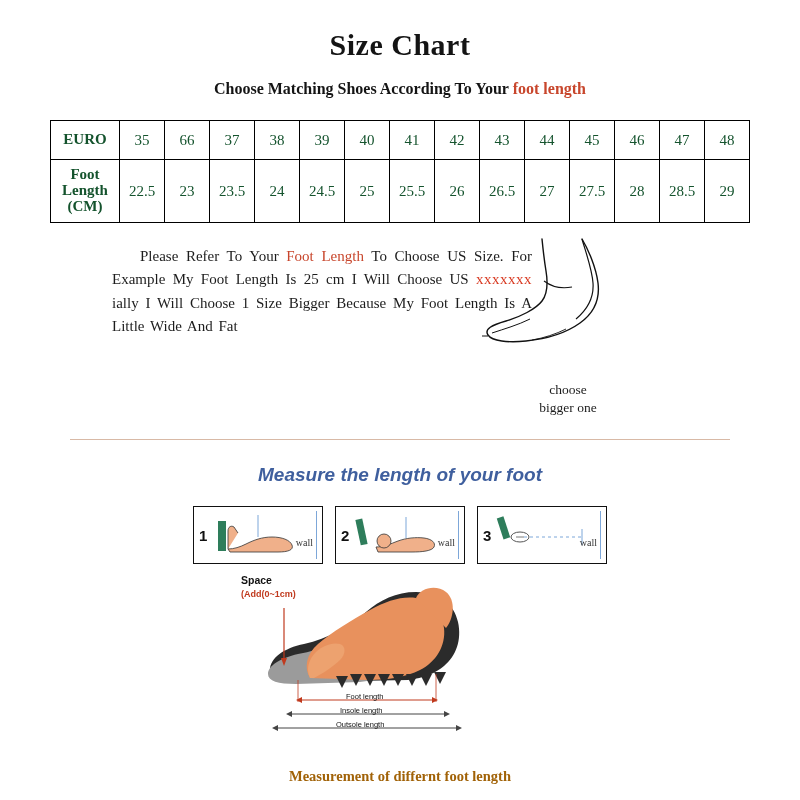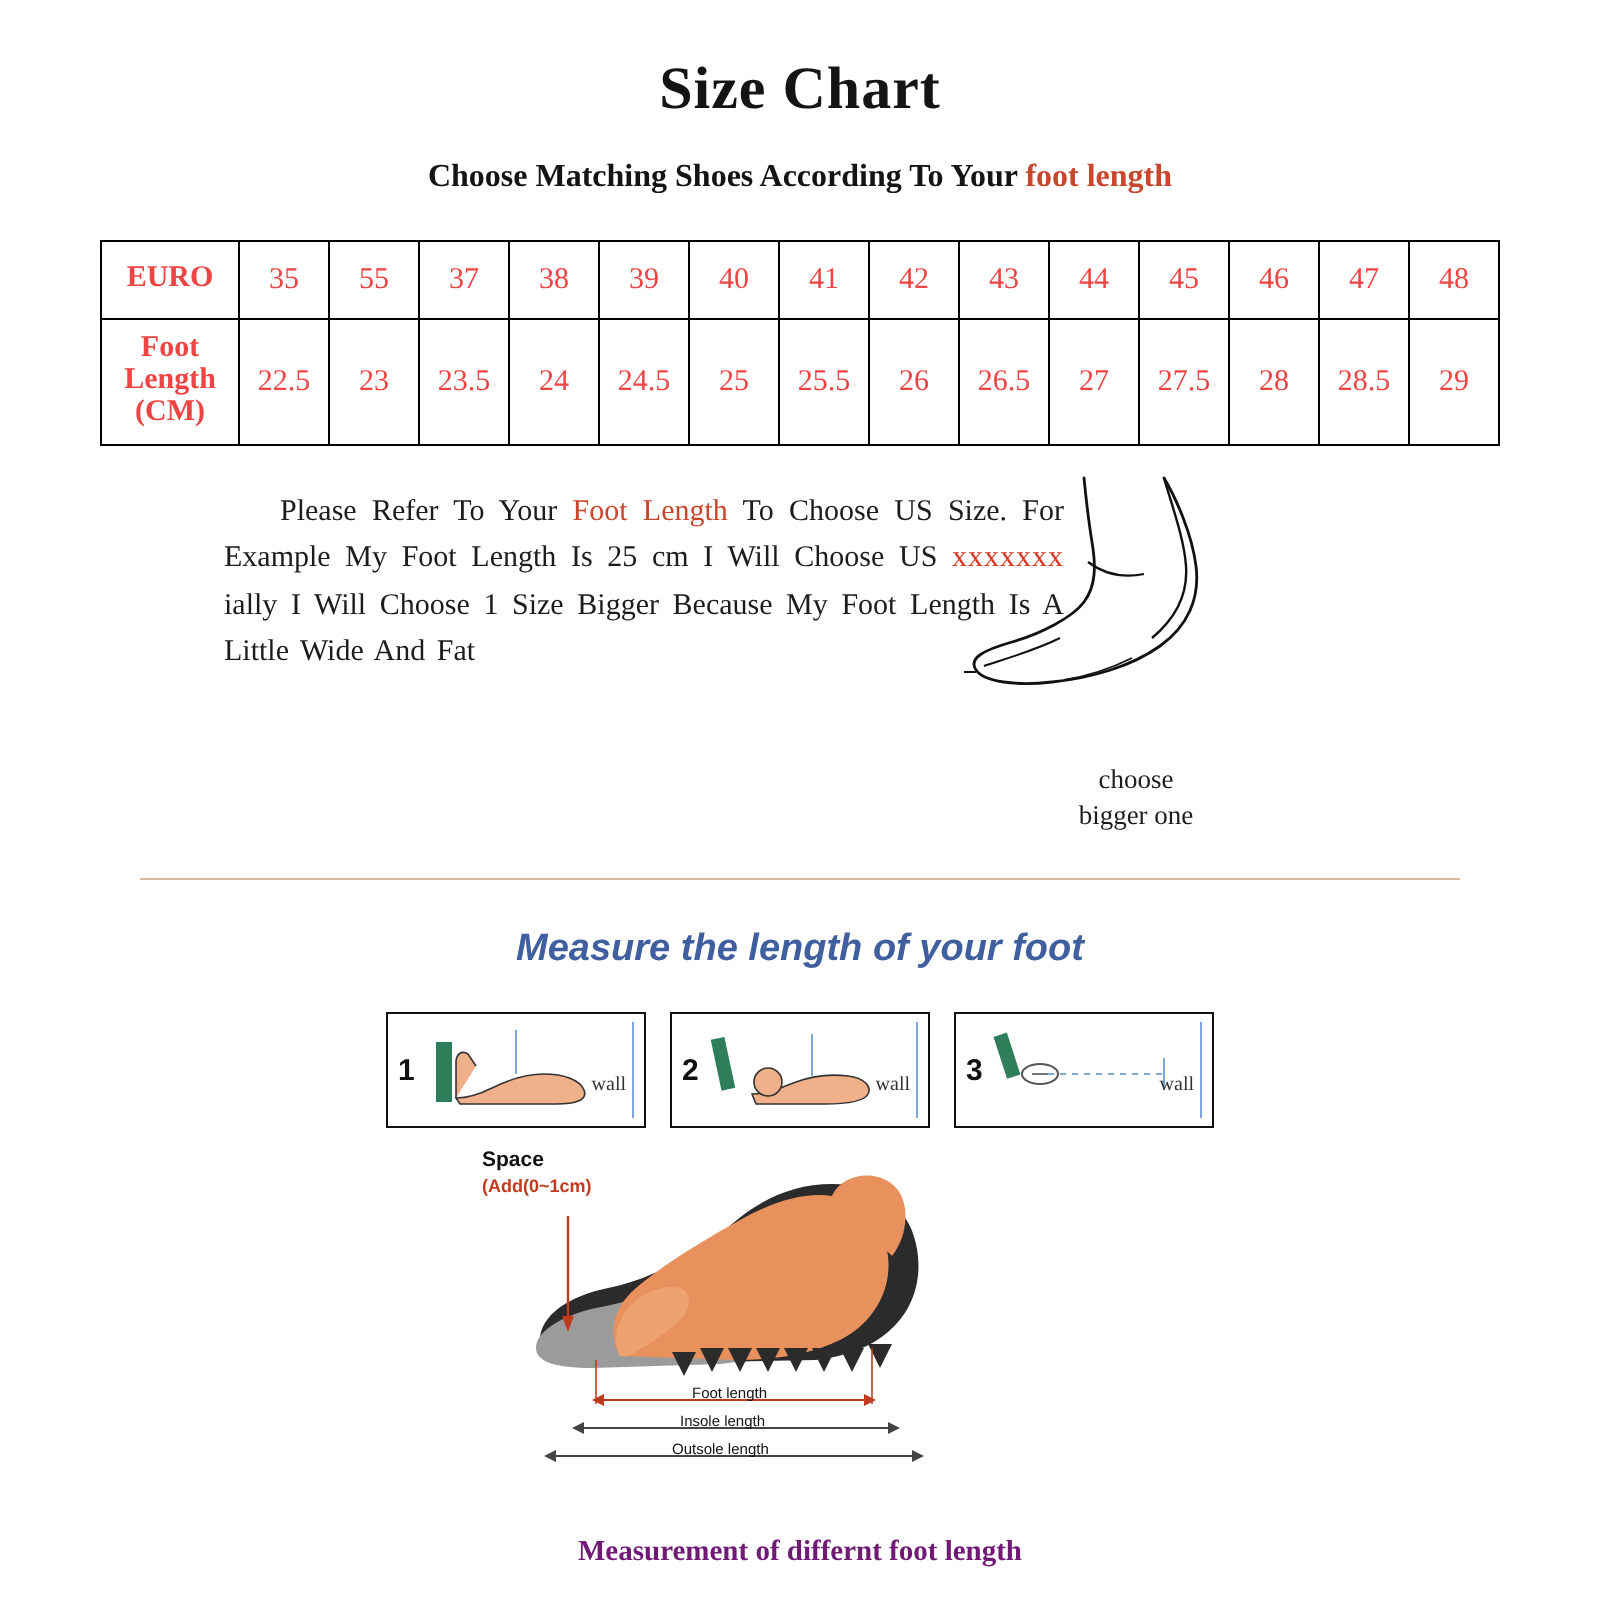--- a/index.html
+++ b/index.html
@@ -52,21 +52,21 @@
     border-collapse: collapse;
     width: 700px;
     table-layout: fixed;
   }
   table.size-table td {
     border: 1px solid #000000;
     text-align: center;
     font-size: 15px;
     height: 32px;
     padding: 2px 0;
-    color: #ef4444;
+    color: #14532d;
   }
   table.size-table td.head {
     font-weight: bold;
     font-size: 15px;
     width: 68px;
     line-height: 1.05;
   }
   table.size-table tr.row-euro td {
     height: 34px;
   }
@@ -194,21 +194,21 @@
   .space-label .add {
     font-size: 9px;
     color: #c03a1e;
   }
 
   .measure-caption {
     text-align: center;
     font-size: 14.5px;
     font-weight: bold;
     margin-top: 14px;
-    color: #701a75;
+    color: #a16207;
   }
 
   .dim-label {
     position: absolute;
     font-family: "Liberation Sans", sans-serif;
     font-size: 7.5px;
     color: #111111;
     white-space: nowrap;
   }
 </style>
@@ -222,21 +222,21 @@
   <div class="subtitle">
     <span>Choose Matching Shoes According To Your </span><span class="accent">foot length</span>
   </div>
 
   <div class="table-wrap">
     <table class="size-table">
       <tbody>
         <tr class="row-euro">
           <td class="head">EURO</td>
           <td>35</td>
-          <td>55</td>
+          <td>66</td>
           <td>37</td>
           <td>38</td>
           <td>39</td>
           <td>40</td>
           <td>41</td>
           <td>42</td>
           <td>43</td>
           <td>44</td>
           <td>45</td>
           <td>46</td>

